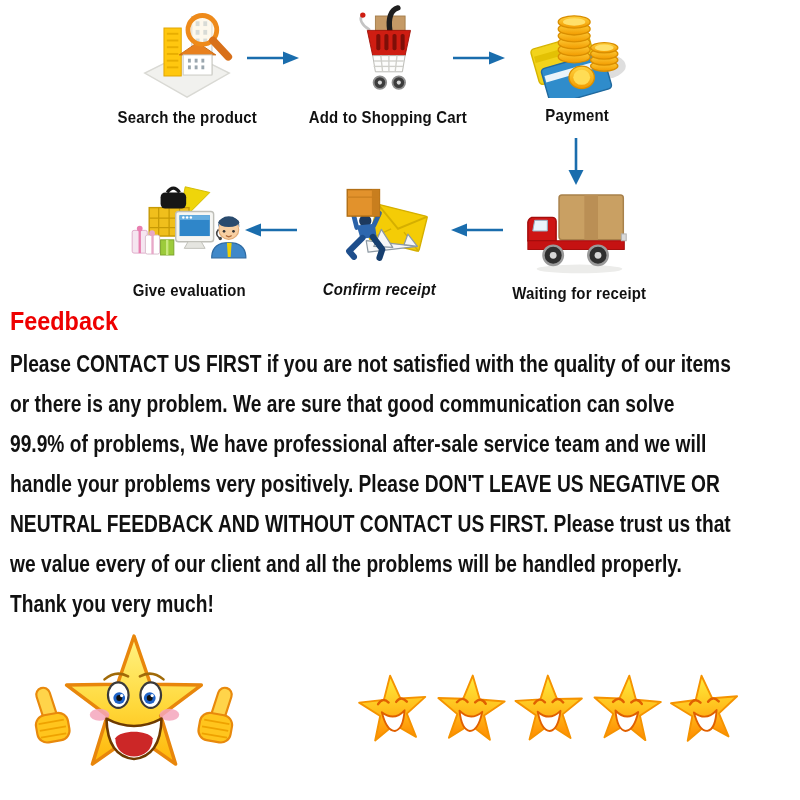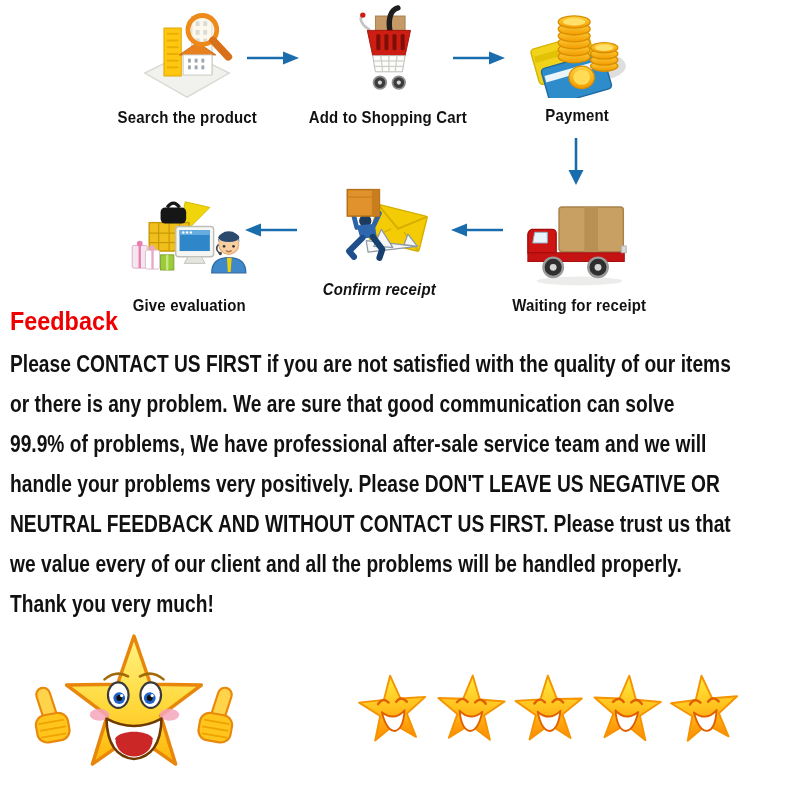--- a/index.html
+++ b/index.html
@@ -175,21 +175,21 @@
     <div class="step-label">Payment</div>
   </div>
 
   <div class="arrow" style="left:565px; top:138px;">
     <svg width="22" height="48" viewBox="0 0 22 48">
       <line class="arrow-stroke" x1="11" y1="0" x2="11" y2="34" stroke-width="2.6"></line>
       <polygon class="arrow-fill" points="3.5,32 18.5,32 11,47"></polygon>
     </svg>
   </div>
 
-  <div class="step" style="left:498px; top:198px; width:162px;">
+  <div class="step" style="left:498px; top:186px; width:162px;">
     <svg width="112" height="90" viewBox="0 0 115 92">
       <ellipse cx="58" cy="85" rx="44" ry="4.5" fill="#ececea"></ellipse>
       <rect x="37" y="9" width="66" height="46" rx="3" fill="#C9A063" stroke="#A8814B" stroke-width="1.5"></rect>
       <rect x="63" y="9" width="14" height="46" fill="#BA8F55"></rect>
       <path d="M9,32 h21 a4 4 0 0 1 4 4 v20 h-29 v-17 a7 7 0 0 1 4 -7 z" fill="#CE1514" stroke="#A30D0C" stroke-width="1.5"></path>
       <path d="M12,35 h13 v11 h-15 z" fill="#EAF4FB" stroke="#8fb0c4"></path>
       <rect x="5" y="56" width="99" height="9" fill="#C51212" stroke="#A30D0C"></rect>
       <rect x="101" y="49" width="5" height="7" fill="#d9d9d9" stroke="#b0b0b0"></rect>
       <circle cx="31" cy="71" r="10" fill="#2f2f2f" stroke="#9a9a9a" stroke-width="2.5"></circle>
       <circle cx="31" cy="71" r="3.5" fill="#d6d6d6"></circle>
@@ -231,21 +231,21 @@
     <div class="step-label">Confirm receipt</div>
   </div>
 
   <div class="arrow" style="left:244px; top:222px;">
     <svg width="54" height="16" viewBox="0 0 54 16">
       <line class="arrow-stroke" x1="16" y1="8" x2="53" y2="8" stroke-width="2.6"></line>
       <polygon class="arrow-fill" points="17,1.5 1,8 17,14.5"></polygon>
     </svg>
   </div>
 
-  <div class="step" style="left:108px; top:198px; width:162px;">
+  <div class="step" style="left:108px; top:183px; width:162px;">
     <svg width="124" height="90" viewBox="0 0 128 95">
       <polygon points="60,4 86,10 52,44" fill="#EFD50A" stroke="#D2BA00"></polygon>
       <rect x="22" y="26" width="42" height="30" fill="#F0BF1C" stroke="#C79A05" stroke-width="1.5"></rect>
       <g stroke="#C79A05" stroke-width="1.3">
         <line x1="32" y1="26" x2="32" y2="56"></line>
           <line x1="43" y1="26" x2="43" y2="56"></line>
           <line x1="54" y1="26" x2="54" y2="56"></line>
         <line x1="22" y1="37" x2="64" y2="37"></line>
           <line x1="22" y1="47" x2="64" y2="47"></line>
       </g>

